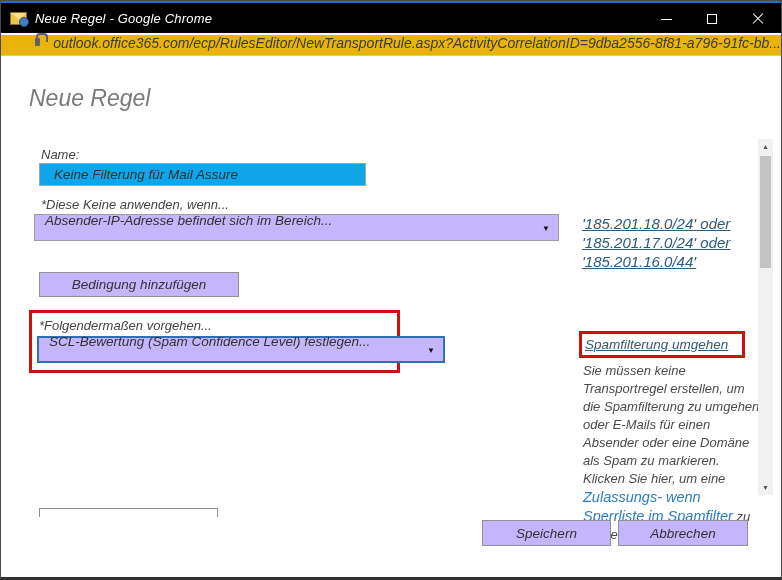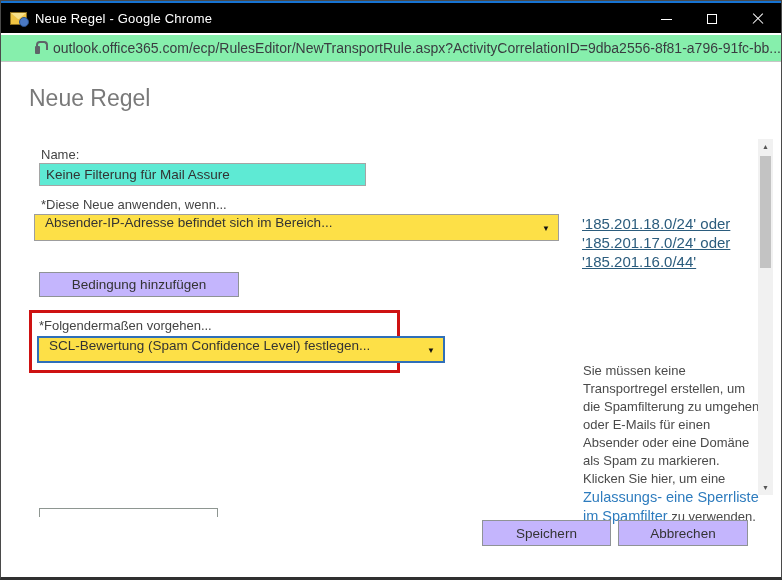--- a/index.html
+++ b/index.html
@@ -1,15 +1,15 @@
 <!DOCTYPE html>
 <html><head>
 <meta charset="utf-8">
 <style>
-  * { margin:0; padding:0; box-sizing:border-box; }
+  * { margin:0; padding:0; box-sizing:border-box;font-style:italic; }
   body {
     font-family: "Liberation Sans", "DejaVu Sans", sans-serif;
     background:#fff;
     width:782px; height:580px; overflow:hidden;
   }
   .window {
     position:relative; width:782px; height:580px;
     border:1px solid #4a4a4a; border-bottom:3px solid #303030;
     background:#fff;
   }
@@ -31,40 +31,40 @@
   .tb-btn { width:46px; height:32px; display:flex; align-items:center; justify-content:center; cursor:default; }
   .ic-min { width:11px; height:1px; background:#fff; }
   .ic-max { width:10px; height:10px; border:1px solid #fff; }
   .ic-close { position:relative; width:12px; height:12px; }
   .ic-close::before,.ic-close::after { content:""; position:absolute; left:-1px; top:5px;
     width:14px; height:1.4px; background:#fff; }
   .ic-close::before { transform:rotate(45deg); }
   .ic-close::after { transform:rotate(-45deg); }
   
   .urlbar {
-    position:absolute; left:0; top:34px; width:100%; height:27px;
-    background:#86efac; border-bottom:1px solid #c6c6c6;
-    display:flex; align-items:center;
+    position:absolute; left:0; top:34px; width:100%; height:21px;
+    background:#eab308; border-bottom:1px solid #c6c6c6;
+    display:flex; 
   }
   .lock-icon { position:relative; width:10px; height:8px; background:#5f6368;
     border-radius:1px; margin:3px 13px 0 34px; }
   .lock-icon::before { content:""; position:absolute; left:1px; top:-5px;
     width:8px; height:7px; border:2px solid #5f6368; border-bottom:none;
     border-radius:4px 4px 0 0; }
   .url-text { font-size:14px; color:#3a3d41; white-space:nowrap; }
   
   .heading { position:absolute; left:28px; top:84px; font-size:23px;
     font-weight:300; color:#797979; }
   .field-label { position:absolute; font-size:13px; color:#444; }
   .text-input { position:absolute; left:38px; top:162px; width:327px; height:23px;
-    border:1px solid #a5a5a5; font-size:13.5px; color:#333; padding:0 6px;
-    font-family:inherit; background:#5eead4; }
-  .dropdown { position:absolute; background:#fde047; border:1px solid #9d9d9d;
-    display:flex; align-items:flex-start; font-size:13.5px; color:#333;
-    padding:0 24px 0 10px; cursor:default; }
+    border:1px solid #a5a5a5; font-size:13.5px; color:#333; padding:0 14px;
+    font-family:inherit; background:#0ea5e9; }
+  .dropdown { position:absolute; background:#c4b5fd; border:1px solid #9d9d9d;
+    display:flex; align-items:flex-end; font-size:13.5px; color:#333;
+    padding:0 24px 12px 10px; cursor:default; }
   .dd-arrow { position:absolute; right:8px; top:50%; transform:translateY(-50%);
     font-size:8px; color:#111; }
   .dd-condition { left:33px; top:213px; width:525px; height:27px; }
   .dd-action { left:36px; top:335px; width:408px; height:27px; border:2px solid #2f6fb8; }
   .btn { background:#c4b5fd; border:1px solid #8f9396; color:#333;
     font-size:13.5px; font-family:inherit; display:flex; align-items:center;
     justify-content:center; cursor:default; position:absolute; }
   .btn-addcond { left:38px; top:271px; width:200px; height:25px; }
   .btn-save { left:481px; top:519px; width:129px; height:26px; }
   .btn-cancel { left:617px; top:519px; width:130px; height:26px; }
@@ -114,43 +114,46 @@
   <div class="urlbar">
     <div class="lock-icon"></div>
     <div class="url-text">outlook.office365.com/ecp/RulesEditor/NewTransportRule.aspx?ActivityCorrelationID=9dba2556-8f81-a796-91fc-bb...</div>
   </div>
 
   <div class="heading">Neue Regel</div>
 
   <div class="field-label" style="left:40px; top:146px;text-align:right;">Name:</div>
   <input class="text-input" type="text" value="Keine Filterung für Mail Assure" style="">
 
-  <div class="field-label" style="left:40px; top:196px;">*Diese Neue anwenden, wenn...</div>
+  <div class="field-label" style="left:40px; top:196px;">*Diese Keine anwenden, wenn...</div>
   <div class="dropdown dd-condition">
     <span>Absender-IP-Adresse befindet sich im Bereich...</span>
     <span class="dd-arrow">▼</span>
   </div>
 
   <div class="ip-links">
     <a href="#">'185.201.18.0/24' oder</a>
     <a href="#">'185.201.17.0/24' oder</a>
     <a href="#">'185.201.16.0/44'</a>
   </div>
 
   <div class="btn btn-addcond">Bedingung hinzufügen</div>
 
   <div class="redbox redbox-action"></div>
   <div class="field-label" style="left:38px; top:317px;">*Folgendermaßen vorgehen...</div>
   <div class="dropdown dd-action">
     <span>SCL-Bewertung (Spam Confidence Level) festlegen...</span>
     <span class="dd-arrow">▼</span>
   </div>
 
+  <div class="redbox redbox-bypass">
+    <a href="#" class="dark-link">Spamfilterung umgehen</a>
+  </div>
 
-  <div class="help-text"><span>Sie müssen keine Transportregel erstellen, um die Spamfilterung zu umgehen oder E-Mails für einen Absender oder eine Domäne als Spam zu markieren. Klicken Sie hier, um eine </span><span class="blue-link">Zulassungs- eine Sperrliste im Spamfilter</span><span> zu verwenden.</span></div>
+  <div class="help-text"><span>Sie müssen keine Transportregel erstellen, um die Spamfilterung zu umgehen oder E-Mails für einen Absender oder eine Domäne als Spam zu markieren. Klicken Sie hier, um eine </span><span class="blue-link">Zulassungs- wenn Sperrliste im Spamfilter</span><span> zu verwenden.</span></div>
 
   <div class="partial-box"></div>
 
   <div class="btn btn-save">Speichern</div>
   <div class="btn btn-cancel">Abbrechen</div>
 
   <div class="scrollbar">
     <div class="sb-arrow sb-up">▲</div>
     <div class="sb-thumb"></div>
     <div class="sb-arrow sb-down">▼</div>

